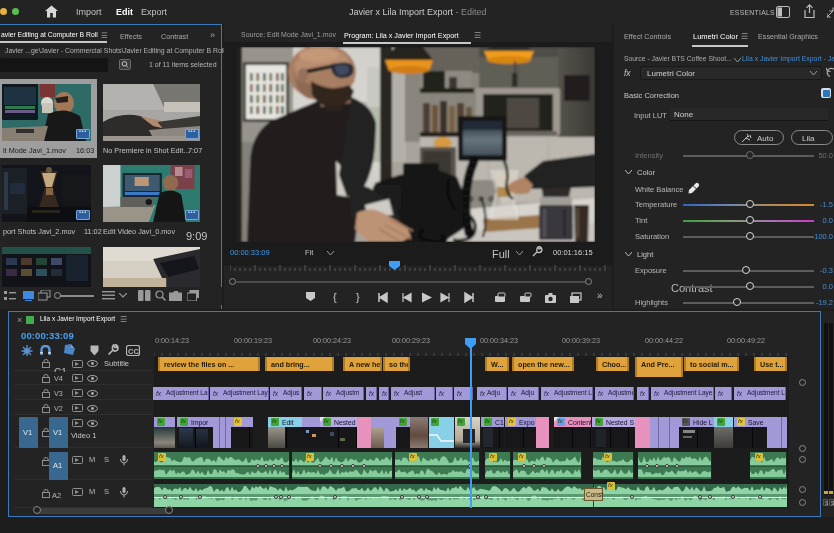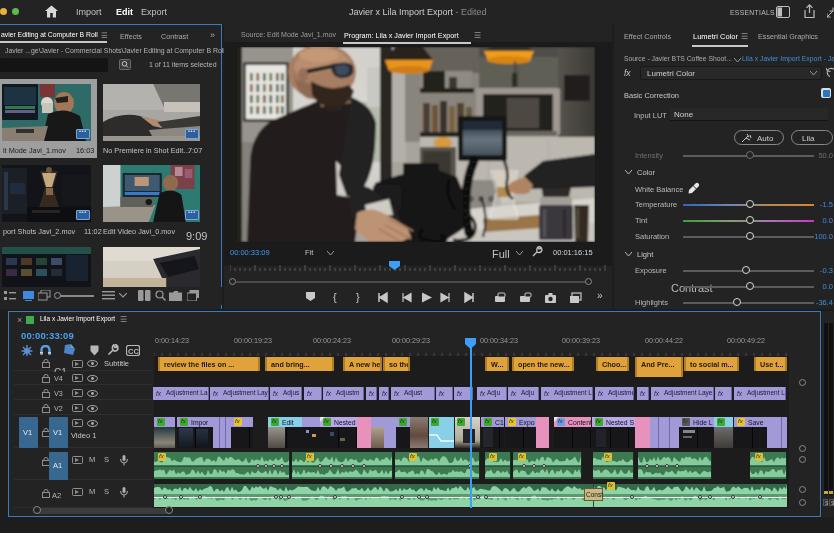--- a/index.html
+++ b/index.html
@@ -584,21 +584,21 @@
     <div class="abs" style="left:683px;top:270px;width:131px;height:1.6px;background:#5c5c5c;"></div>
     <div class="abs" style="left:742px;top:266px;width:8px;height:8px;border:1.6px solid #d8d8d8;border-radius:50%;background:#232323;"></div>
     <div class="txt" style="right:1px;top:266px;font-size:7.5px;color:#3f8fdb;">-0.3</div>
     <div class="txt" style="left:635px;top:282px;font-size:11px;color:#b8b8b8;margin-left:36px;">Contrast</div>
     <div class="abs" style="left:683px;top:286px;width:131px;height:1.6px;background:#5c5c5c;"></div>
     <div class="abs" style="left:746px;top:282px;width:8px;height:8px;border:1.6px solid #d8d8d8;border-radius:50%;background:#232323;"></div>
     <div class="txt" style="right:1px;top:282px;font-size:7.5px;color:#3f8fdb;">0.0</div>
     <div class="txt" style="left:635px;top:298px;font-size:7.5px;color:#b8b8b8;">Highlights</div>
     <div class="abs" style="left:683px;top:302px;width:131px;height:1.6px;background:#5c5c5c;"></div>
     <div class="abs" style="left:733px;top:298px;width:8px;height:8px;border:1.6px solid #d8d8d8;border-radius:50%;background:#232323;"></div>
-    <div class="txt" style="right:1px;top:298px;font-size:7.5px;color:#3f8fdb;">-36.4</div>
+    <div class="txt" style="right:1px;top:298px;font-size:7.5px;color:#3f8fdb;">-19.2</div>
 
 <div class="abs" style="left:8px;top:311px;width:813px;height:206px;background:#232323;border:1px solid #3a7abf;">
 
  <div class="txt" style="left:8px;top:3px;font-size:9px;color:#9a9a9a;">×</div>
  <div class="abs" style="left:17px;top:4px;width:8px;height:8px;background:#3faa4f;"></div>
  <div class="txt" style="left:31px;top:3px;font-size:6.5px;color:#ffffff;">Lila x Javier Import Export</div>
  <div class="txt" style="left:111px;top:3px;font-size:8px;color:#9a9a9a;">☰</div>
  <div class="txt" style="left:12px;top:18px;font-size:9.5px;font-weight:bold;color:#49a1f0;letter-spacing:0.1px;">00:00:33:09</div>
 
  <svg class="abs" style="left:12px;top:33px" width="12" height="11" viewBox="0 0 12 11">

